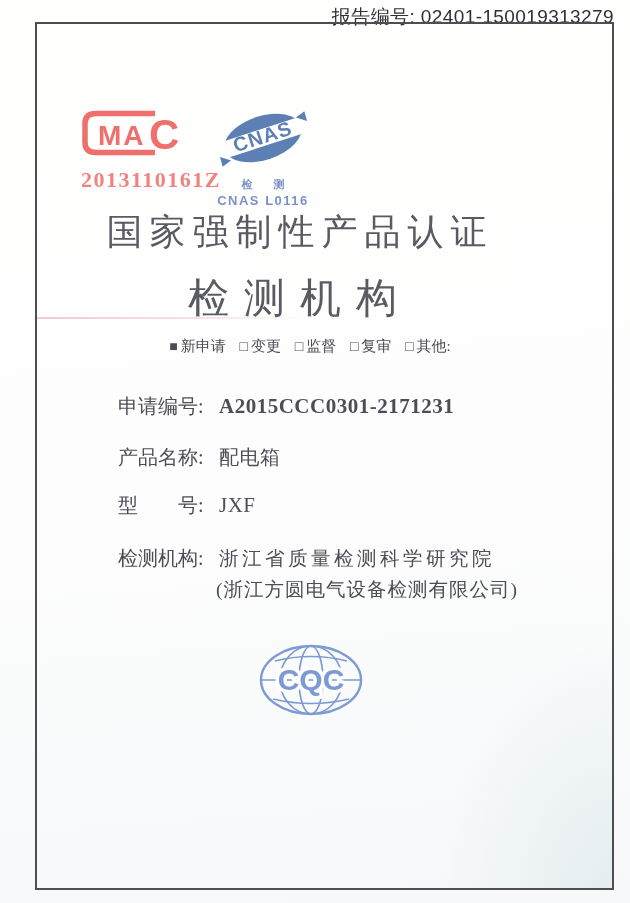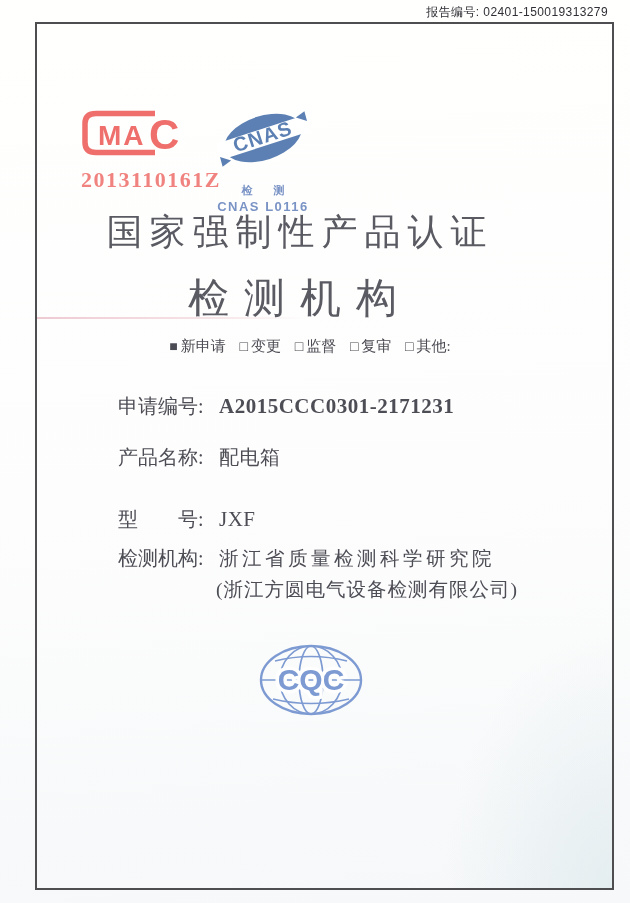--- a/index.html
+++ b/index.html
@@ -4,23 +4,23 @@
 <style>
   html,body{margin:0;padding:0;background:#ffffff;}
   .paper{
     position:relative;
     width:630px;height:903px;
     background:linear-gradient(176deg,#fffffe 0%,#fdfdfd 55%,#f6f8f9 100%);
     font-family:"Liberation Serif","DejaVu Serif",serif;
     overflow:hidden;
   }
   .report-no{
-    position:absolute;top:4px;right:22px;
+    position:absolute;top:4px;right:16px;
     font-family:"Liberation Sans","DejaVu Sans",sans-serif;
-    font-size:12px;color:#2f2f35;letter-spacing:.4px;
+    font-size:19px;color:#2f2f35;letter-spacing:.4px;
   }
   .frame{
     position:absolute;left:35px;top:22px;width:579px;height:868px;
     border:2px solid #4e4e50;box-sizing:border-box;
   }
   .tint{
     position:absolute;right:0;bottom:0;width:170px;height:260px;
     background:radial-gradient(ellipse at 100% 100%, rgba(206,224,229,.45), transparent 70%);
     pointer-events:none;
   }
@@ -29,21 +29,21 @@
     background:linear-gradient(90deg, rgba(226,160,174,.55), rgba(226,160,174,.28) 65%, transparent);
   }
   
   .cma{position:absolute;left:44px;top:86px;width:116px;}
   .cma-cert{
     margin-top:7px;font-size:22px;color:#f0837f;font-weight:600;
     letter-spacing:1.5px;white-space:nowrap;
   }
   .cnas{position:absolute;left:176px;top:84px;width:100px;text-align:center;}
   .cnas-caption{
-    margin-top:9px;font-family:"Liberation Sans","DejaVu Sans",sans-serif;
+    margin-top:3px;font-family:"Liberation Sans","DejaVu Sans",sans-serif;
     font-size:11px;font-weight:bold;color:#7a93c5;letter-spacing:9px;padding-left:9px;
   }
   .cnas-acc{
     margin-top:1px;font-family:"Liberation Sans","DejaVu Sans",sans-serif;
     font-size:13px;font-weight:600;color:#7a93c5;letter-spacing:1.5px;
   }
   
   .title1,.title2{
     position:absolute;left:0;width:600px;text-align:center;
     color:#5a5a63;font-weight:500;margin:0;white-space:nowrap;
@@ -57,21 +57,21 @@
   }
   .opt{margin:0 5px;}
   .opt .mk{margin-right:3px;font-size:14px;}
   
   .row{position:absolute;left:118px;font-size:20px;color:#4d4d56;white-space:nowrap;}
   .row .lab{display:inline-block;min-width:94px;}
   .row .val{margin-left:7px;letter-spacing:.5px;}
   .row-1{top:393px;}
   .row-1 .val{font-size:21px;font-weight:bold;}
   .row-2{top:444px;}
-  .row-3{top:506px;}
+  .row-3{top:492px;}
   .row-3 .val{font-size:21px;}
   .row-4{top:545px;}
   .row-4 .val{letter-spacing:3.5px;font-size:19.5px;}
   .row-4b{top:576px;left:216px;font-size:19.5px;letter-spacing:1px;}
   
   .cqc{position:absolute;left:255px;top:638px;}
   svg text{font-family:"Liberation Sans","DejaVu Sans",sans-serif;}
 </style>
 </head>
 <body>

